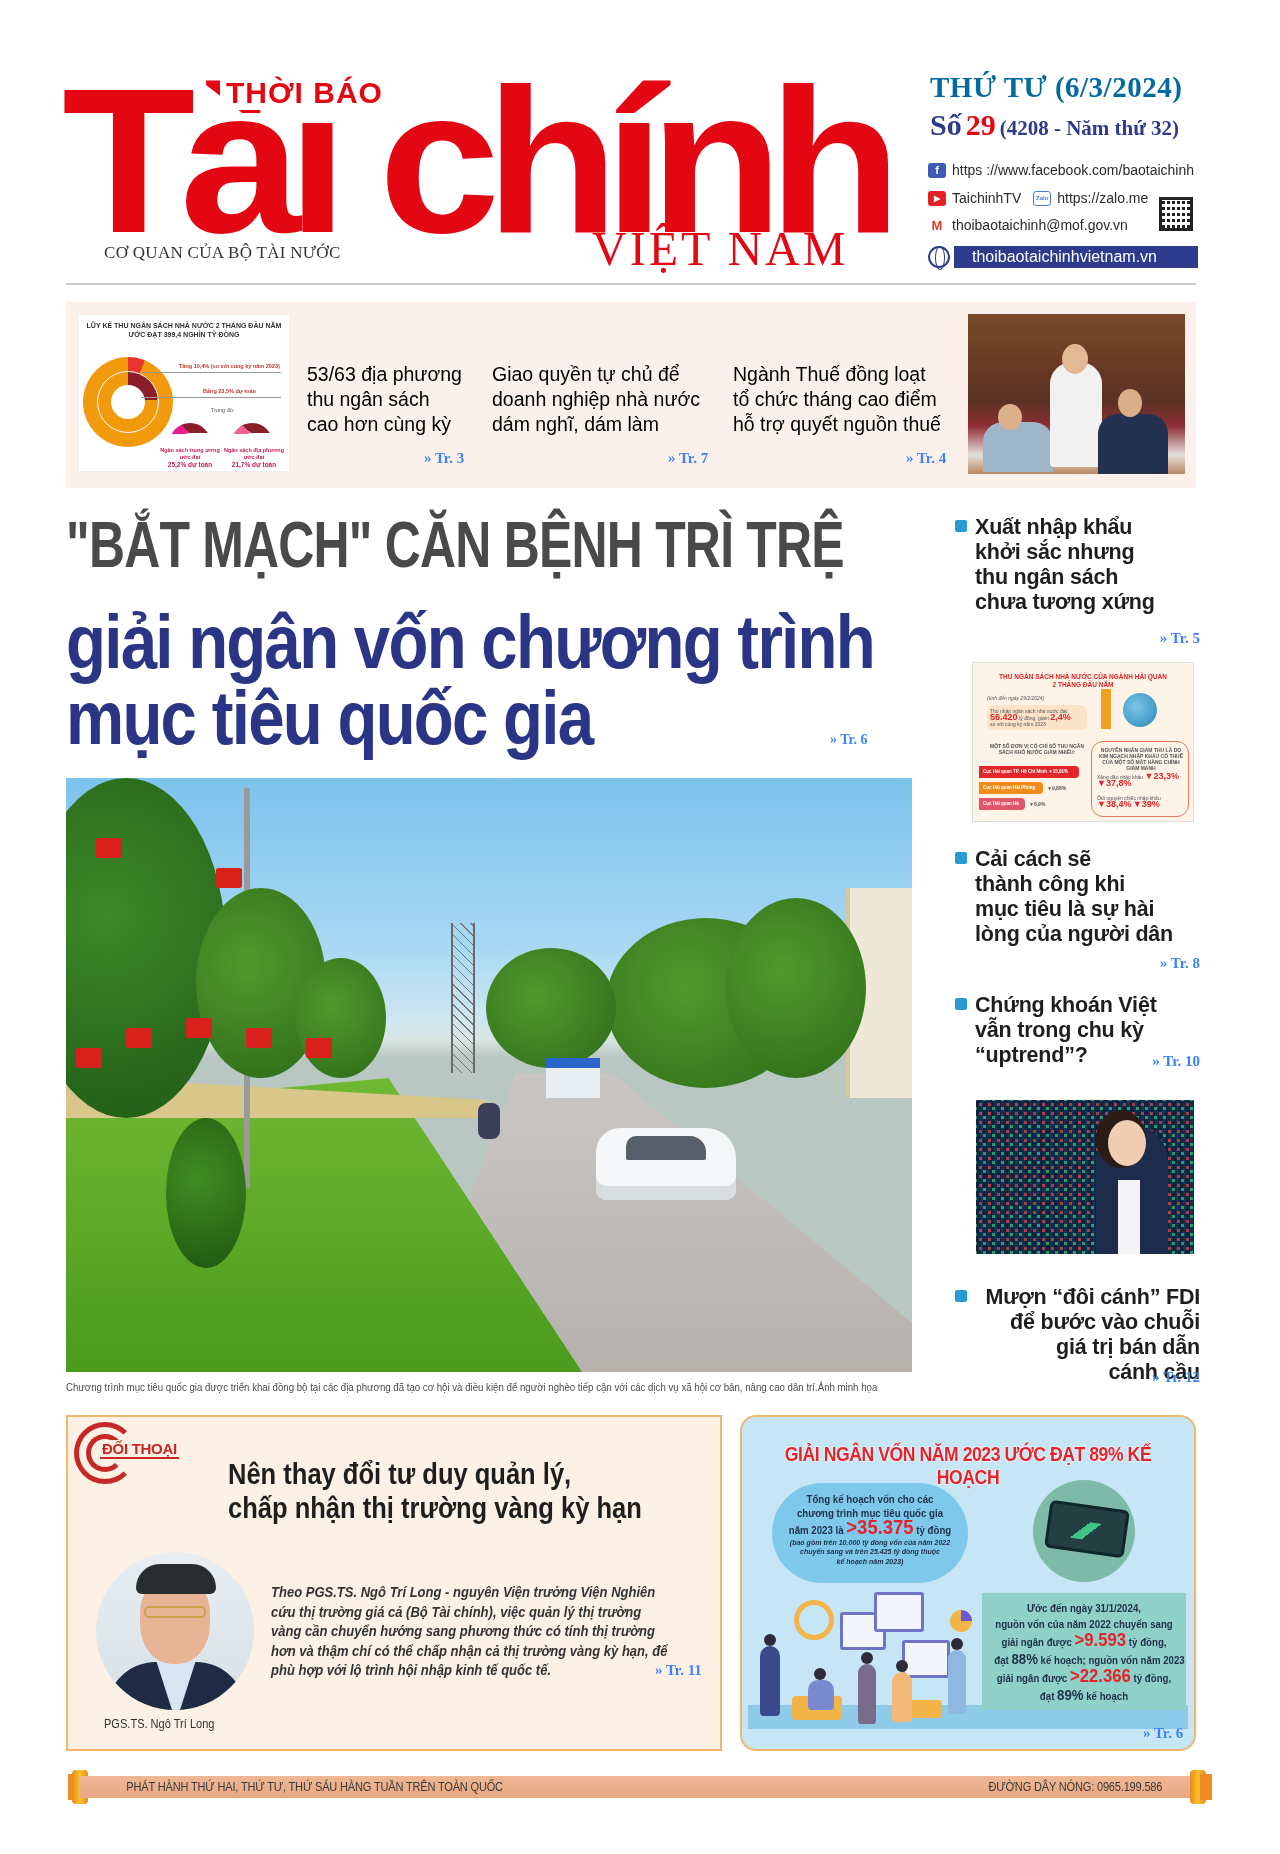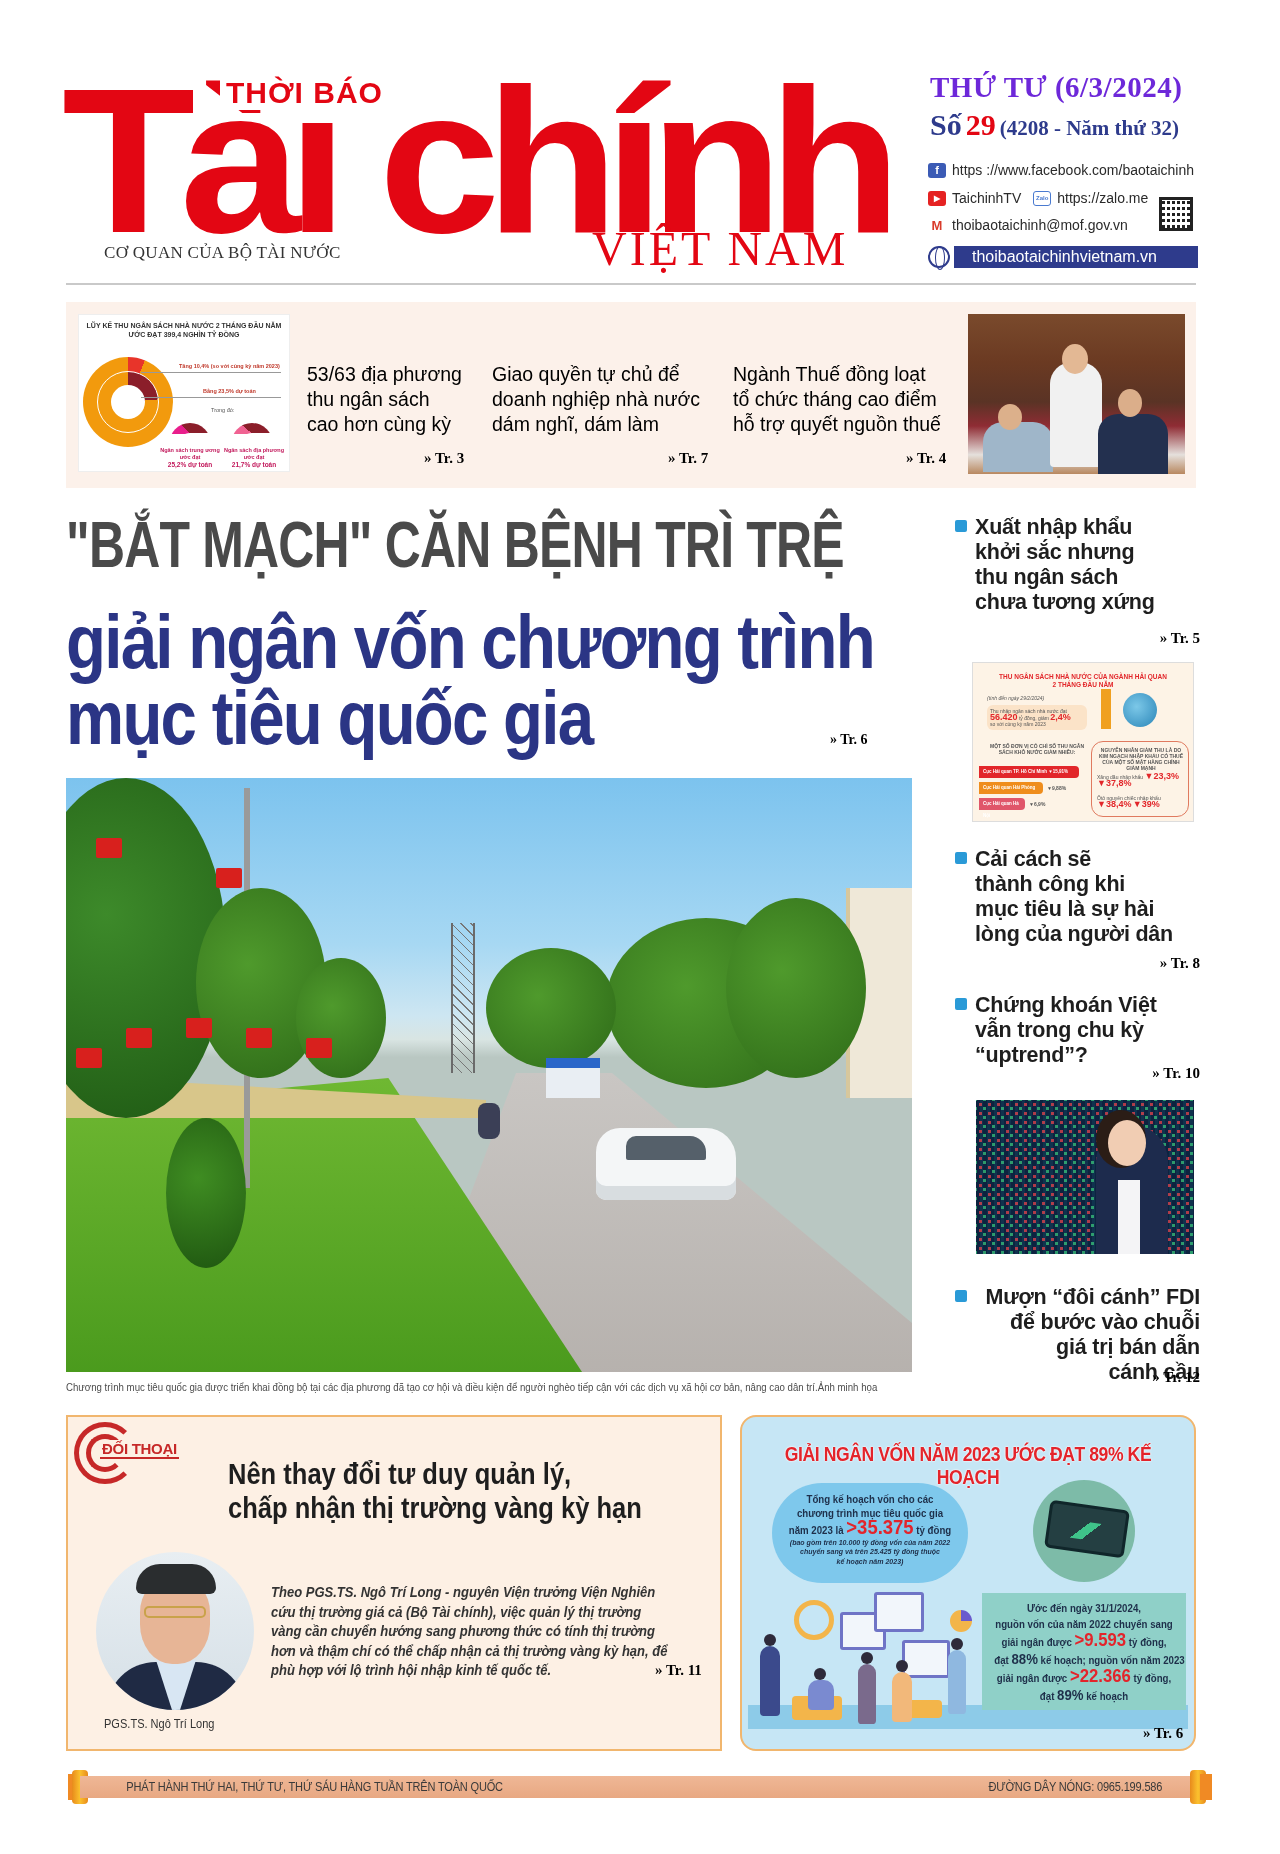--- a/index.html
+++ b/index.html
@@ -6,21 +6,21 @@
   html, body { width: 1280px; height: 1854px; background: #ffffff; overflow: hidden; }
   body { position: relative; font-family: "Liberation Sans", sans-serif; color: #1e1e1e; }
   .abs { position: absolute; }
 
   
   .logo-big { left: 62px; top: 58px; font-family: "Liberation Sans", sans-serif; font-weight: 900; color: #e30613; font-size: 206px; line-height: 206px; letter-spacing: -14px; transform: scaleX(1.06); transform-origin: left top; white-space: nowrap; }
   .logo-kicker { left: 220px; top: 76px; color: #e30613; font-weight: 900; font-size: 30px; letter-spacing: 1px; background: #fff; padding: 0 6px; }
   .logo-vn { left: 592px; top: 224px; color: #e30613; font-family: "Liberation Serif", serif; font-size: 48px; letter-spacing: 3px; line-height: 50px; }
   .logo-agency { left: 104px; top: 243px; font-family: "Liberation Serif", serif; font-size: 17px; color: #333; letter-spacing: 0.3px; }
 
-  .issue-date { left: 930px; top: 71px; font-family: "Liberation Serif", serif; font-weight: 700; font-size: 29px; color: #6d28d9; letter-spacing: 0.5px; }
+  .issue-date { left: 930px; top: 71px; font-family: "Liberation Serif", serif; font-weight: 700; font-size: 29px; color: #0369a1; letter-spacing: 0.5px; }
   .issue-num { left: 930px; top: 108px; font-family: "Liberation Serif", serif; font-weight: 700; color: #2e3b8c; white-space: nowrap; }
   .issue-num .so { font-size: 30px; }
   .issue-num .n { font-size: 30px; color: #e30613; margin: 0 4px; }
   .issue-num .rest { font-size: 21px; }
 
   .contact { left: 928px; font-size: 14px; color: #2a2a2a; display: flex; align-items: center; gap: 6px; white-space: nowrap; }
   .ic { display: inline-flex; align-items: center; justify-content: center; width: 18px; height: 15px; border-radius: 3px; font-size: 11px; font-weight: 700; color: #fff; }
   .ic-fb { background: #3b5bb5; }
   .ic-yt { background: #e52222; font-size: 8px; }
   .ic-zalo { background: #fff; border: 1px solid #4a7ad0; color: #4a7ad0; font-size: 6px; width: 18px; }
@@ -43,21 +43,21 @@
      background: conic-gradient(#e8342a 0 22deg, #f29a0d 22deg 360deg); }
   .donut::after { content: ""; position: absolute; left: 28px; top: 28px; width: 34px; height: 34px; border-radius: 50%; background: #fff; }
   .donut .inner { position: absolute; left: 14px; top: 14px; width: 62px; height: 62px; border-radius: 50%; border: 1px solid #fff;
      background: conic-gradient(#8b1e2a 0 85deg, #f29a0d 85deg 360deg); }
   .semi { position: absolute; width: 42px; height: 21px; border-radius: 21px 21px 0 0; }
   .semi::after { content:""; position:absolute; left: 10px; top: 10px; width: 22px; height: 11px; border-radius: 11px 11px 0 0; background:#fff; }
   .mini-lab { position: absolute; font-size: 5.5px; color: #c2185b; font-weight: 700; text-align: center; line-height: 7px; }
   .mini-line { position: absolute; height: 1px; background: #999; }
 
   .teaser { top: 362px; font-size: 19.5px; line-height: 25px; color: #000000; }
-  .pg { font-family: "Liberation Serif", serif; font-weight: 700; color: #000000; font-size: 15px; }
+  .pg { font-family: "Liberation Serif", serif; font-weight: 700; color: #3b82f6; font-size: 15px; }
   .teaser-pg { top: 450px; }
   .teaser-photo { left: 968px; top: 314px; width: 217px; height: 160px;
      background: linear-gradient(180deg, #7a4a2c 0%, #6b3a22 30%, #5a3325 55%, #8f2c34 70%, #e5e0dc 88%, #b88860 100%); overflow: hidden; }
   .teaser-photo .p1 { position:absolute; left: 82px; top: 48px; width: 52px; height: 105px; background: #f1f1f1; border-radius: 22px 22px 4px 4px; }
   .teaser-photo .h1 { position:absolute; left: 94px; top: 30px; width: 26px; height: 30px; background: #e3b894; border-radius: 50%; }
   .teaser-photo .p2 { position:absolute; left: 130px; top: 100px; width: 70px; height: 60px; background: #23304f; border-radius: 20px 20px 0 0; }
   .teaser-photo .h2 { position:absolute; left: 150px; top: 75px; width: 24px; height: 28px; background: #dbae8a; border-radius: 50%; }
   .teaser-photo .p3 { position:absolute; left: 15px; top: 108px; width: 70px; height: 50px; background: #9fb6c9; border-radius: 20px 20px 0 0; }
   .teaser-photo .h3 { position:absolute; left: 30px; top: 90px; width: 24px; height: 26px; background: #dcb08b; border-radius: 50%; }
 
@@ -324,21 +324,21 @@
   <div class="pg side-pg" style="top:108px;">» Tr. 8</div>
 </div>
 
 <div class="abs side-item" style="top:993px;">
   <span class="bullet"></span>
   <div class="txt">
     <div>Chứng khoán Việt</div>
     <div>vẫn trong chu kỳ</div>
     <div>“uptrend”?</div>
   </div>
-  <div class="pg side-pg" style="top:72px;margin-left:32px;">» Tr. 10</div>
+  <div class="pg side-pg" style="top:60px;margin-left:32px;">» Tr. 10</div>
 </div>
 
 <div class="abs stock-photo">
   <div class="dots"></div>
   <div class="woman"></div>
   <div class="shirt"></div>
   <div class="face"></div>
 </div>
 
 <div class="abs side-item" style="top:1285px;text-align:right;">

